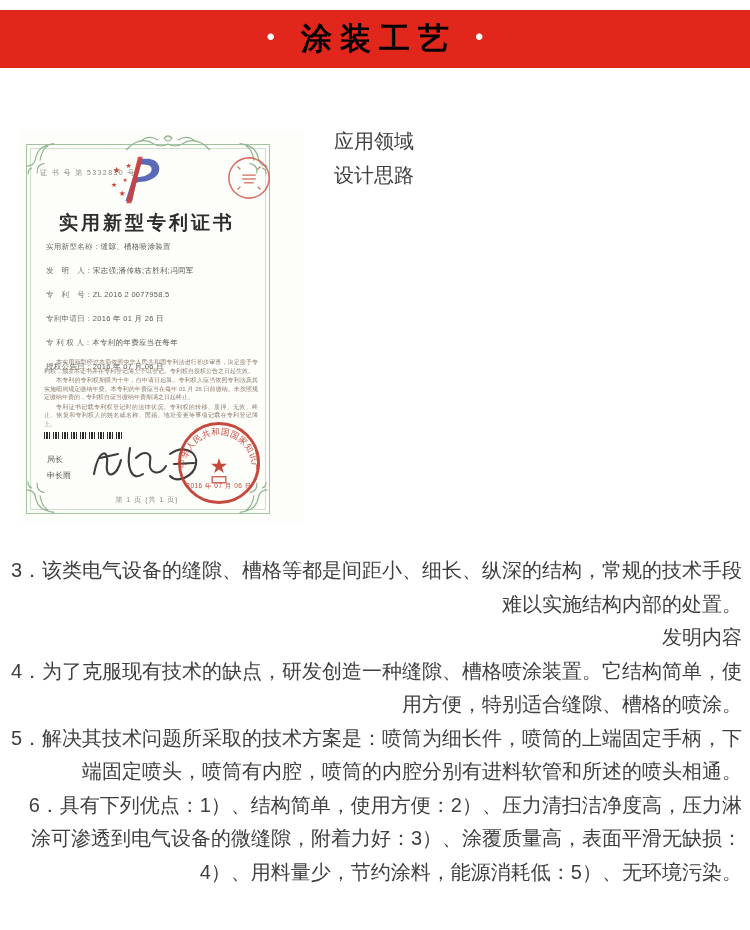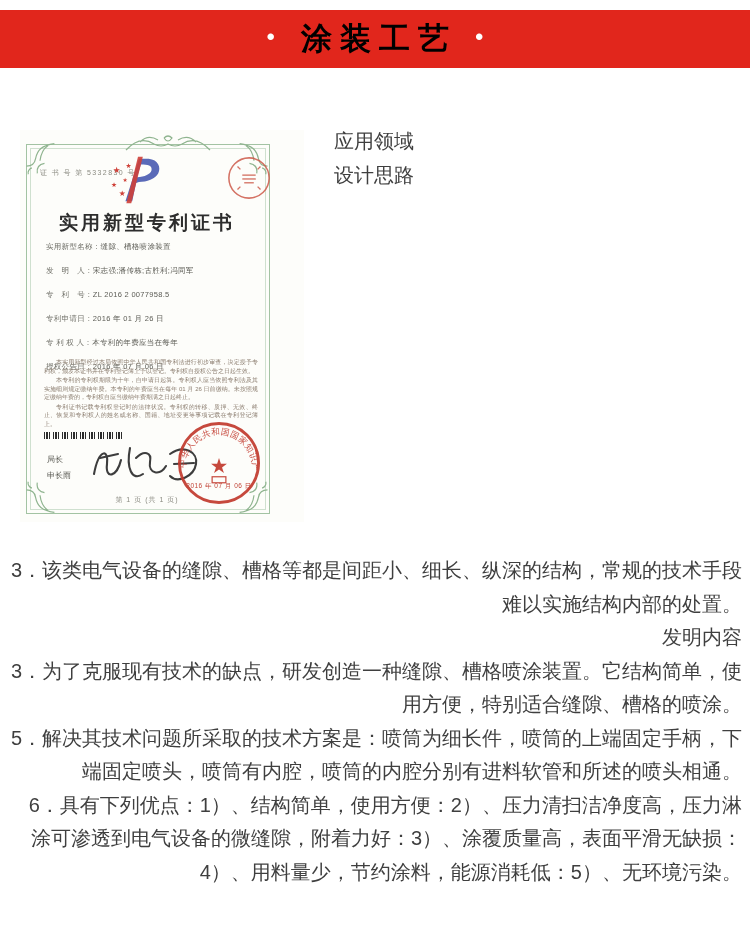--- a/index.html
+++ b/index.html
@@ -197,16 +197,16 @@
 </div>
 
 <div class="right-col">
   <p>应用领域</p>
   <p>设计思路</p>
 </div>
 
 <div class="bottom-section">
   <p>3．该类电气设备的缝隙、槽格等都是间距小、细长、纵深的结构，常规的技术手段难以实施结构内部的处置。</p>
   <p>发明内容</p>
-  <p>3．为了克服现有技术的缺点，研发创造一种缝隙、槽格喷涂装置。它结构简单，使用方便，特别适合缝隙、槽格的喷涂。</p>
+  <p>4．为了克服现有技术的缺点，研发创造一种缝隙、槽格喷涂装置。它结构简单，使用方便，特别适合缝隙、槽格的喷涂。</p>
   <p>5．解决其技术问题所采取的技术方案是：喷筒为细长件，喷筒的上端固定手柄，下端固定喷头，喷筒有内腔，喷筒的内腔分别有进料软管和所述的喷头相通。</p>
   <p>6．具有下列优点：1）、结构简单，使用方便：2）、压力清扫洁净度高，压力淋涂可渗透到电气设备的微缝隙，附着力好：3）、涂覆质量高，表面平滑无缺损：4）、用料量少，节约涂料，能源消耗低：5）、无环境污染。</p>
 </div>
 
 </body></html>

